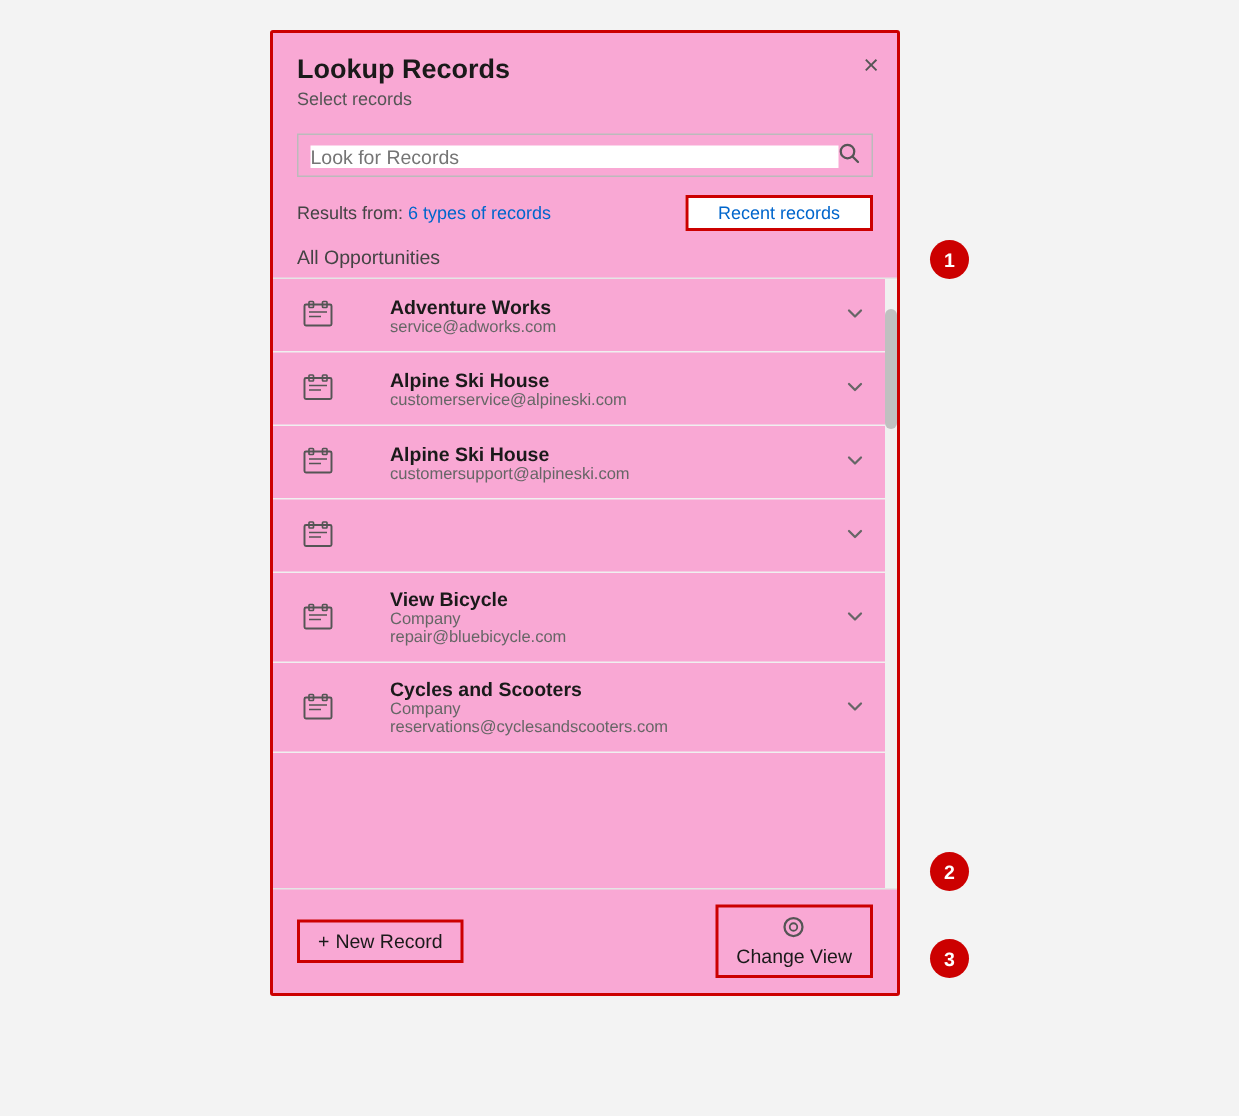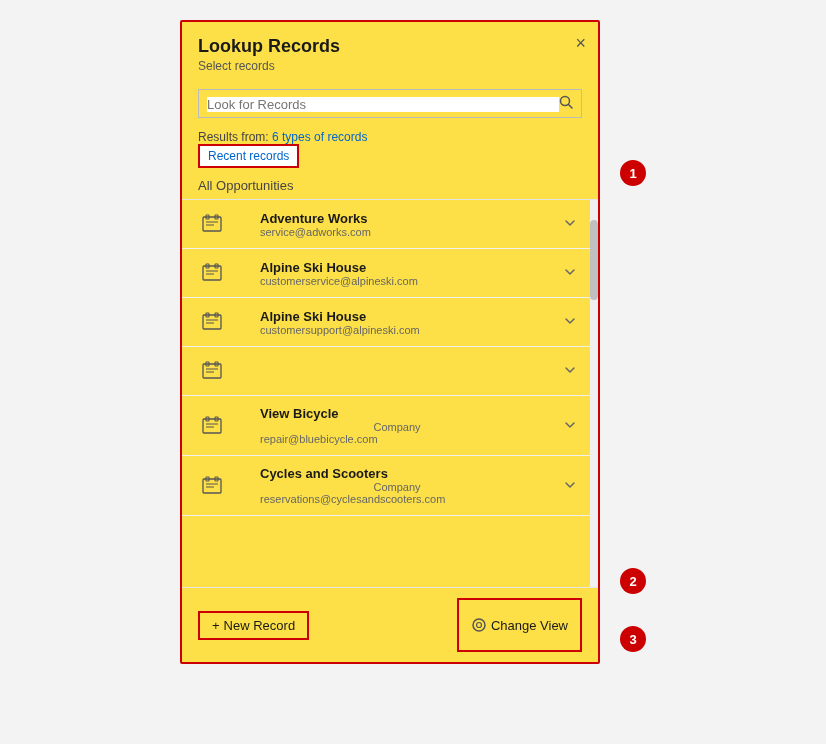--- a/index.html
+++ b/index.html
@@ -12,21 +12,21 @@
       padding: 20px;
       min-height: 744px;
     }
     .page-wrapper {
       display: flex;
       gap: 20px;
       position: relative;
     }
     .dialog {
       width: 420px;
-      background: #fde047;
+      background: #f9a8d4;
       border: 2px solid #cc0000;
       border-radius: 2px;
       display: flex;
       flex-direction: column;
       position: relative;
     }
     .dialog-header {
       padding: 14px 16px 8px 16px;
       border-bottom: none;
       position: relative;
@@ -74,32 +74,31 @@
       border: none;
       cursor: pointer;
       color: #555;
       font-size: 14px;
     }
     .results-bar {
       padding: 4px 16px 6px 16px;
       font-size: 12px;
       color: #444;
       display: flex;
-      align-items: flex-start;
+      align-items: center;
       justify-content: space-between;
-      flex-direction: column;
     }
     .results-link {
       color: #0066cc;
       text-decoration: none;
       font-size: 12px;
     }
     .recent-records-btn {
       border: 2px solid #cc0000;
-      padding: 3px 8px;
+      padding: 3px 20px;
       font-size: 12px;
       color: #0066cc;
       background: #fff;
       cursor: pointer;
       text-decoration: none;
     }
     .section-label {
       padding: 4px 16px 6px 16px;
       font-size: 13px;
       color: #444;
@@ -136,21 +135,20 @@
       flex: 1;
     }
     .record-name {
       font-size: 13px;
       font-weight: 600;
       color: #1a1a1a;
     }
     .record-type {
       font-size: 11px;
       color: #666;
-      text-align: center;
     }
     .record-email {
       font-size: 11px;
       color: #666;
     }
     .chevron-btn {
       background: none;
       border: none;
       cursor: pointer;
       color: #666;
@@ -191,24 +189,25 @@
       cursor: pointer;
       font-size: 13px;
       color: #1a1a1a;
     }
     .change-view-btn {
       display: flex;
       align-items: center;
       gap: 4px;
       background: none;
       border: 2px solid #cc0000;
-      padding: 17px 12px;
+      padding: 5px 12px;
       cursor: pointer;
       font-size: 13px;
       color: #1a1a1a;
+      flex-direction: column;
     }
     
     .callout-area {
       position: relative;
       display: flex;
       flex-direction: column;
       align-items: flex-start;
       padding-top: 10px;
     }
     .callout-badge {

